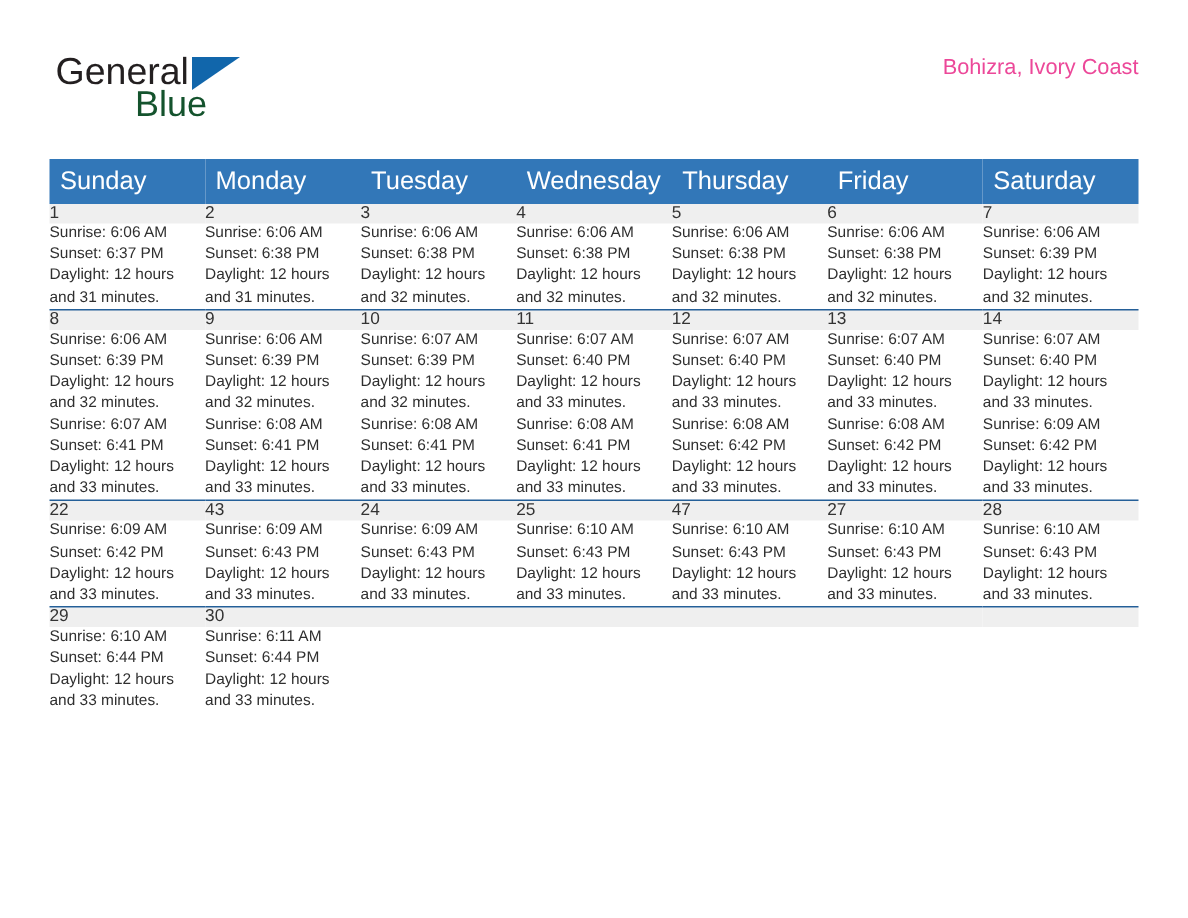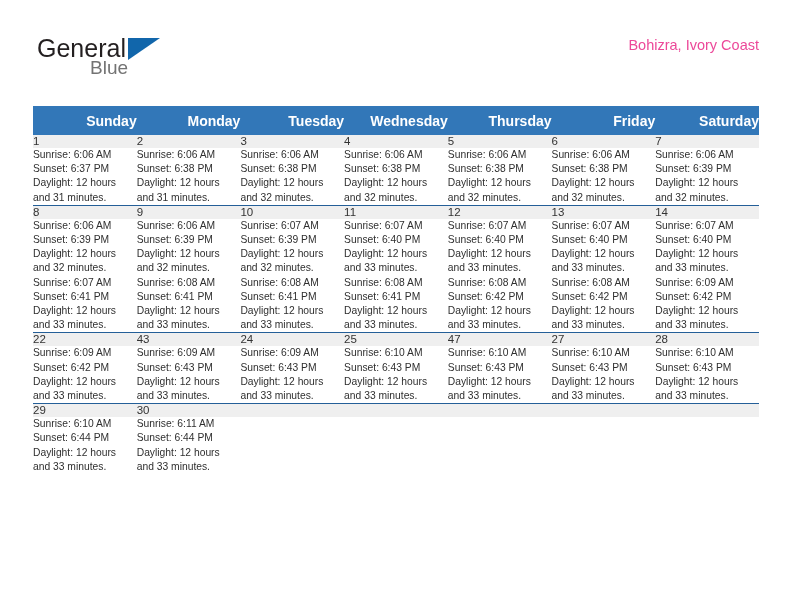--- a/index.html
+++ b/index.html
@@ -44,22 +44,22 @@
     font-size: 25px;
     letter-spacing: 0px;
     color: #231f20;
     font-family: "Liberation Sans", sans-serif;
     line-height: 1;
   }
   .brand-blue {
     position: absolute;
     left: 57px;
     top: 30px;
-    font-size: 19px;
-    color: #737373;
+    font-size: 24px;
+    color: #14532d;
     font-family: "Liberation Sans", sans-serif;
     line-height: 1;
   }
   .brand-triangle {
     position: absolute;
     left: 95px;
     top: 10px;
     width: 0;
     height: 0;
     border-left: 32px solid #1166ab;
@@ -92,23 +92,23 @@
     position: absolute;
     left: 33px;
     top: 106px;
     width: 726px;
     border-collapse: collapse;
     table-layout: fixed;
   }
   .calendar th {
     background: #3277b8;
     color: #ffffff;
-    font-size: 14px;
-    font-weight: bold;
-    text-align: right;
+    font-size: 17px;
+    font-weight: normal;
+    text-align: left;
     padding: 5px 0 5px 7px;
     height: 19px;
     border: none;
   }
   .calendar td {
     vertical-align: top;
     padding: 0;
     border: none;
     width: 103.7px;
   }

